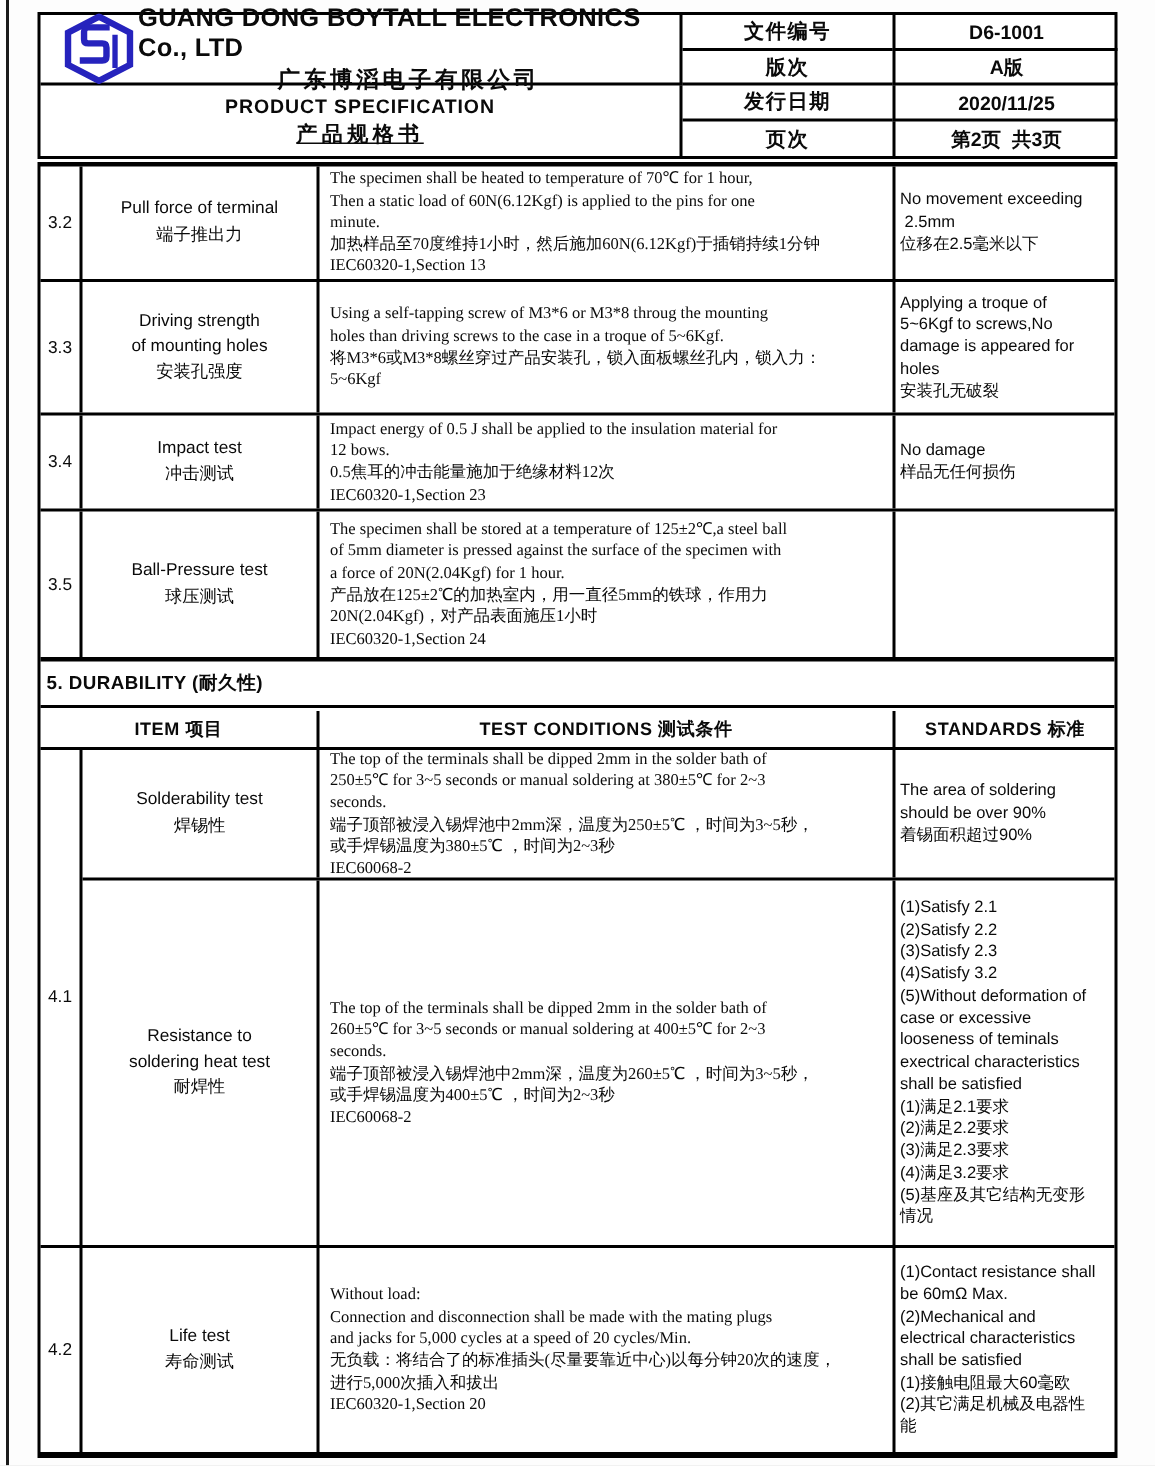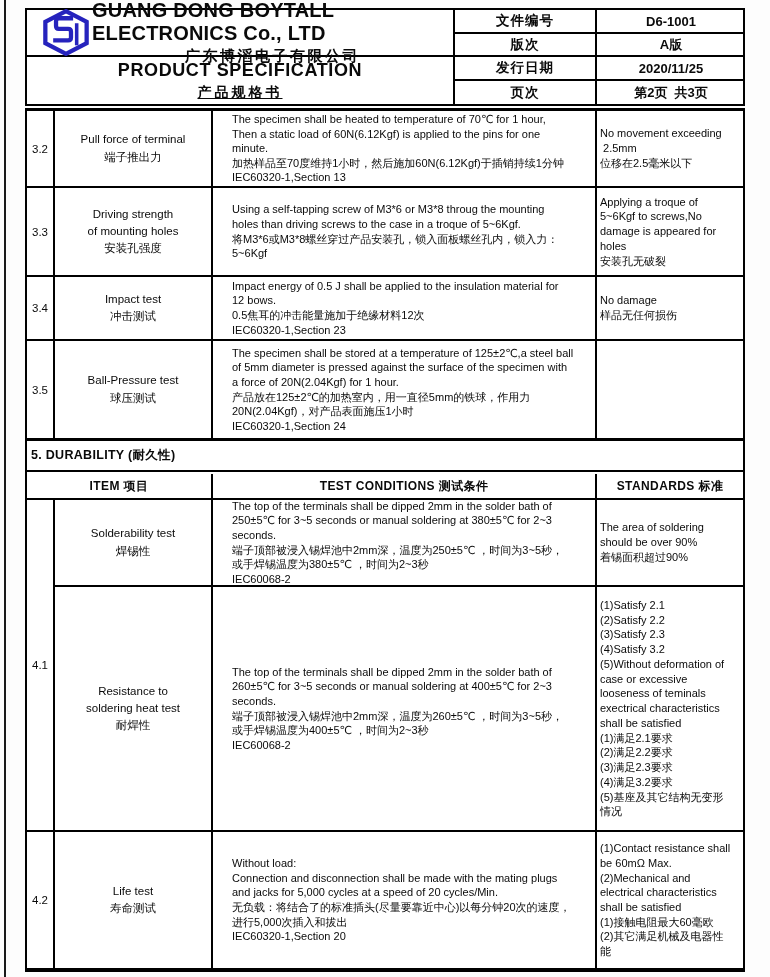--- a/index.html
+++ b/index.html
@@ -18,23 +18,23 @@
     grid-template-columns:428px 140px 150px;
     grid-template-rows:24px 23px 24px 23px;
     background:#fff;
   }
   .hdr-company { grid-column:1; grid-row:1/3; border-right:2px solid #000; border-bottom:2px solid #000;
     display:flex; align-items:center; }
   .hdr-title { grid-column:1; grid-row:3/5; border-right:2px solid #000;
     display:flex; flex-direction:column; align-items:center; justify-content:center; gap:3px; }
   .logo-wrap { margin-left:13px; width:52px; display:flex; align-items:center; justify-content:center; }
   .company-text { flex:1; display:flex; flex-direction:column; align-items:center; justify-content:center; gap:2px; }
-  .company-en { font-size:20px; font-weight:700; letter-spacing:0.2px; }
+  .company-en { font-size:17px; font-weight:700; letter-spacing:0.2px; }
   .company-cn { font-size:15px; font-weight:700; letter-spacing:2.5px; }
-  .title-en { font-size:18px; font-weight:700; letter-spacing:0.6px; }
+  .title-en { font-size:13px; font-weight:700; letter-spacing:0.6px; }
   .title-cn { font-size:14px; font-weight:700; letter-spacing:3px;text-decoration:underline; }
   .meta-label { border-bottom:2px solid #000; display:flex; align-items:center; justify-content:center;
     font-size:13.5px; font-weight:700; letter-spacing:1px; }
   .meta-value { border-left:2px solid #000; border-bottom:2px solid #000; display:flex; align-items:center;
     justify-content:center; font-size:13px; font-weight:700; white-space:pre; }
   .no-bb { border-bottom:none; }
 
   
   .tbl {
     position:absolute; left:25px; top:108px; width:720px;
@@ -50,21 +50,21 @@
   .colhdr { height:26px; border-bottom:2px solid #000; }
   .r41 { height:332px; border-bottom:2px solid #000; }
   .r42 { height:136px; border-bottom:none; }
 
   .c { display:flex; }
   .c-no { width:28px; border-right:2px solid #000; align-items:center; justify-content:center;
     font-size:11.5px; }
   .c-item { width:158px; border-right:2px solid #000; align-items:center; justify-content:center;
     font-size:11.5px; text-align:center; white-space:pre-line; line-height:1.5; padding:2px; }
   .c-cond { width:384px; border-right:2px solid #000; align-items:center;
-    font-size:11px; line-height:1.32; white-space:pre-wrap; padding:2px 19px; }
+    font-size:11px; line-height:1.32; white-space:pre-wrap; padding:2px 7px;font-family:Liberation Serif, serif; }
   .c-std { width:146px; align-items:center;
     font-size:11px; line-height:1.34; white-space:pre-wrap; padding:2px 2px 2px 3px; }
   .c-hitem { width:186px; border-right:2px solid #000; }
   .c-hcond { width:384px; border-right:2px solid #000; }
   .c-hstd { width:146px; }
   .hcell { align-items:center; justify-content:center; font-size:12px; font-weight:700; letter-spacing:0.4px; }
 
   .r41-body { display:flex; flex-direction:column; width:688px; }
   .r41-sub { display:flex; flex:1; }
   .r41-sub1 { height:87px; flex:none; border-bottom:2px solid #000; }

